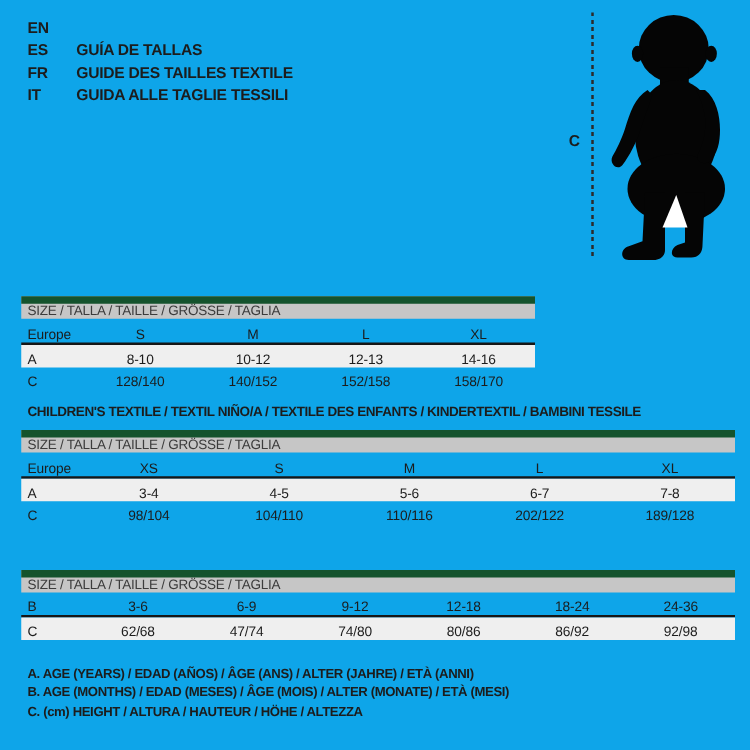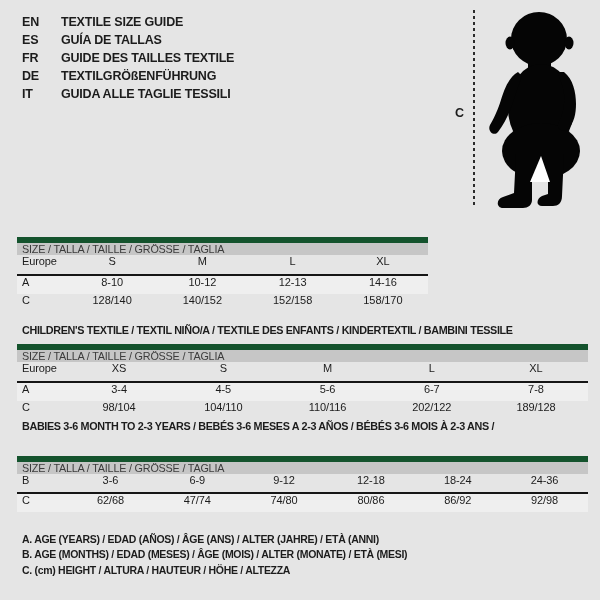--- a/index.html
+++ b/index.html
@@ -5,21 +5,21 @@
   :root{
     --size_bar_bg:#c6c6c6;
     --alt_row_bg:#efefef;
     --text:#1c1c1c;
     --separator:#161616;
     --silhouette:#050505;
     --bar_text:#3c3c3c;
   }
   html,body{margin:0;padding:0;background:#fff;}
   .page{
-    position:relative;width:600px;height:600px;background:#e5e5e5;
+    position:relative;width:600px;height:600px;background:#0ea5e9;
     font-family:"Liberation Sans",sans-serif;color:var(--text);overflow:hidden;
   }
   
   .lang-list{position:absolute;left:22px;top:13px;}
   .lang-row{display:flex;height:18px;align-items:center;font-weight:bold;font-size:12.5px;letter-spacing:-0.2px;}
   .lang-code{width:39px;}
   .lang-label{white-space:nowrap;}
   
   .measure-line{position:absolute;left:473px;top:10px;width:2px;height:198px;
     background:repeating-linear-gradient(to bottom,#2b2b2b 0 3px,transparent 3px 6px);}
@@ -32,52 +32,47 @@
   #title2{top:323px;}
   #title3{top:419px;}
   
   .size-table{position:absolute;left:17px;font-size:11px;letter-spacing:-0.1px;}
   #table1{top:237px;width:411px;}
   #table2{top:344px;width:571px;}
   #table3{top:456px;width:571px;}
   .size-bar{height:18px;background:var(--size_bar_bg);border-top:6px solid #14532d;
     box-sizing:border-box;display:flex;align-items:center;padding-left:5px;
     color:var(--bar_text);font-size:10.8px;letter-spacing:-0.2px;}
-  .trow{display:flex;height:18px;align-items:flex-start;}
+  .trow{display:flex;height:18px;align-items:flex-end;}
   .trow.header{height:19px;}
   .trow.shade{background:var(--alt_row_bg);}
   .cell-label{width:50px;padding-left:5px;box-sizing:border-box;}
   .cell{flex:1;text-align:center;}
   .sep{height:2px;background:var(--separator);}
   
   .notes{position:absolute;left:22px;top:531px;}
   .note{height:15.5px;display:flex;align-items:center;font-weight:bold;
     font-size:10.5px;letter-spacing:-0.3px;white-space:nowrap;}
 </style>
 </head>
 <body>
 
 <div class="page">
 
   <div class="lang-list">
     <div class="lang-row">
       <span class="lang-code">EN</span>
-      <span class="lang-label">TEXTILE SIZE GUIDE</span>
     </div>
     <div class="lang-row">
       <span class="lang-code">ES</span>
       <span class="lang-label">GUÍA DE TALLAS</span>
     </div>
     <div class="lang-row">
       <span class="lang-code">FR</span>
       <span class="lang-label">GUIDE DES TAILLES TEXTILE</span>
-    </div>
-    <div class="lang-row">
-      <span class="lang-code">DE</span>
-      <span class="lang-label">TEXTILGRÖßENFÜHRUNG</span>
     </div>
     <div class="lang-row">
       <span class="lang-code">IT</span>
       <span class="lang-label">GUIDA ALLE TAGLIE TESSILI</span>
     </div>
   </div>
 
   <div class="measure-line"></div>
   <div class="figure-label">C</div>
   <svg class="silhouette" viewBox="0 0 110 205" xmlns="http://www.w3.org/2000/svg">
@@ -146,21 +141,20 @@
       <div class="cell-label">C</div>
       <div class="cell">98/104</div>
       <div class="cell">104/110</div>
       <div class="cell">110/116</div>
       <div class="cell">202/122</div>
       <div class="cell">189/128</div>
     </div>
   </div>
 
   <div class="section-title" id="title3">
-    <div>BABIES 3-6 MONTH TO 2-3 YEARS / BEBÉS 3-6 MESES A 2-3 AÑOS / BÉBÉS 3-6 MOIS À 2-3 ANS /</div>
   </div>
   <div class="size-table" id="table3">
     <div class="size-bar">SIZE / TALLA / TAILLE / GRÖSSE / TAGLIA</div>
     <div class="trow">
       <div class="cell-label">B</div>
       <div class="cell">3-6</div>
       <div class="cell">6-9</div>
       <div class="cell">9-12</div>
       <div class="cell">12-18</div>
       <div class="cell">18-24</div>

